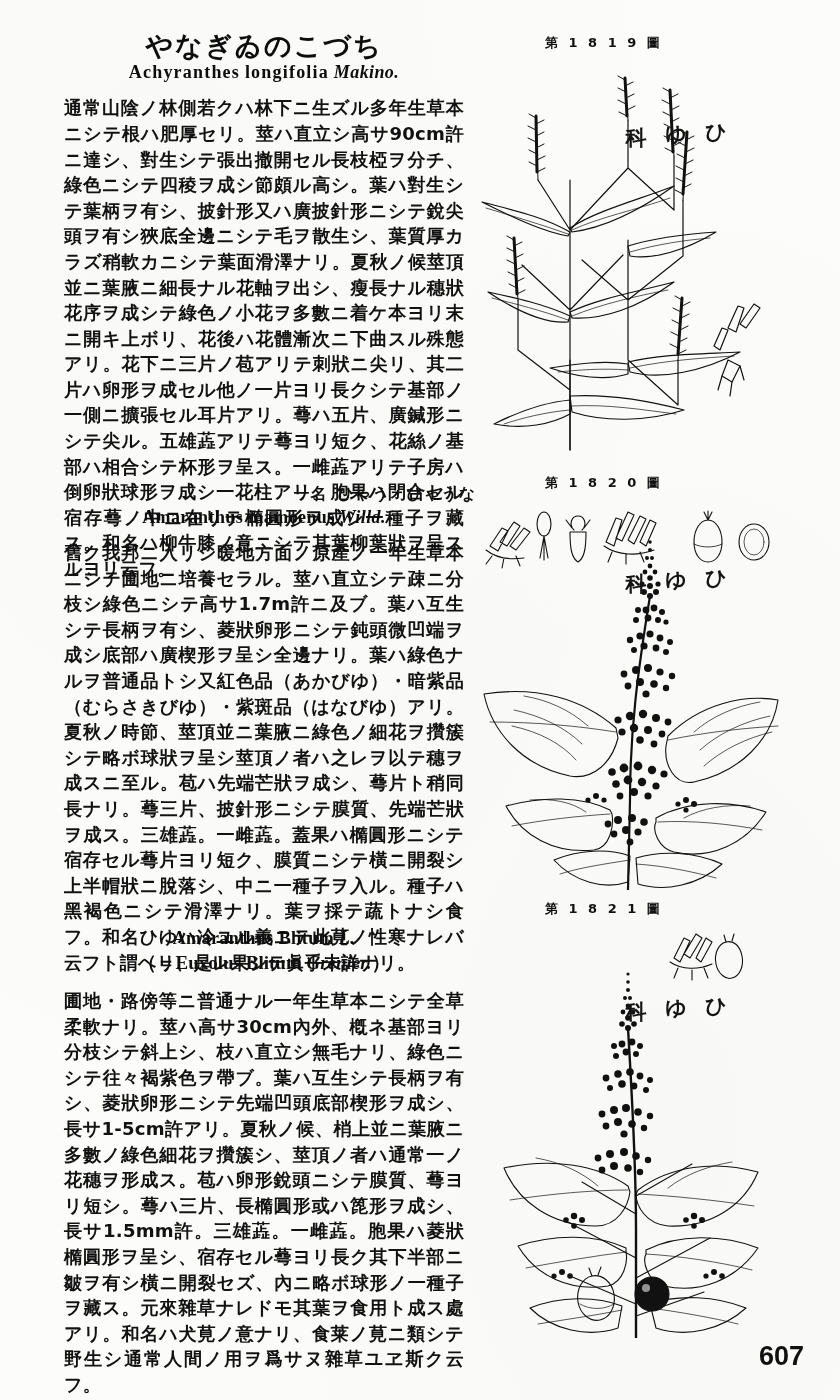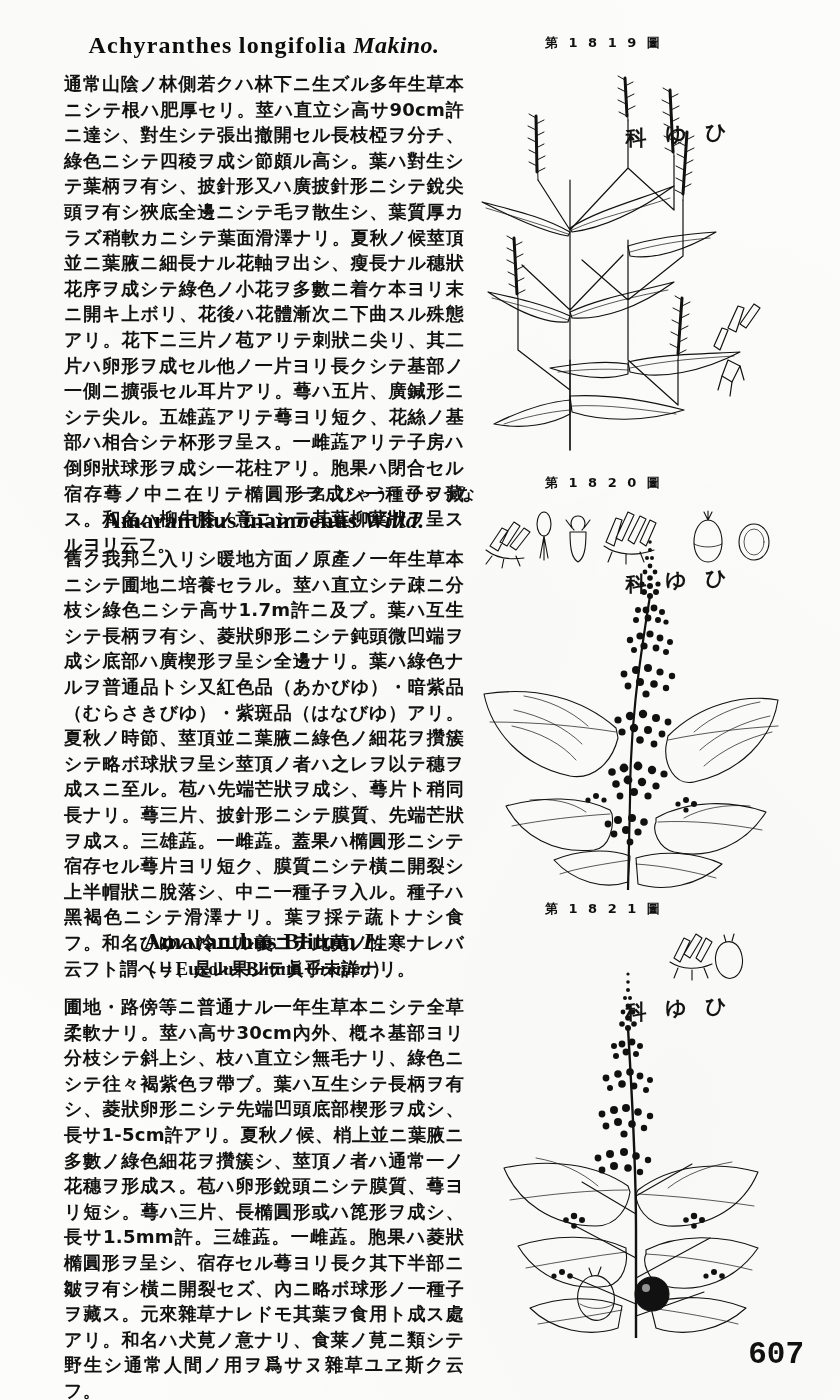--- a/index.html
+++ b/index.html
@@ -55,21 +55,21 @@
     font-family: "DejaVu Sans", "Liberation Sans", sans-serif;
     font-size: 16px;
     font-weight: bold;
     letter-spacing: 1px;
     margin: 1px 0 2px 0;
     color: #111;
   }
   .alias .lead { margin-right: 10px; }
   .latin {
     text-align: center;
-    font-size: 24px;
+    font-size: 18px;
     font-weight: bold;
     letter-spacing: 0.4px;
     margin: 0 0 1px 0;
     color: #0d0d0d;
     font-family: "Liberation Serif", "DejaVu Serif", serif;
   }
   .latin .auth { font-style: italic; }
   .latin .sp { letter-spacing: 1.2px; }
   .synonym {
     text-align: center;
@@ -117,38 +117,39 @@
     writing-mode: vertical-rl;
     text-orientation: upright;
     letter-spacing: 18px;
     color: #141414;
   }
 
   .pagenum {
     position: absolute;
     right: 36px;
     bottom: 28px;
-    font-family: Liberation Mono, monospace;
-    font-size: 31px;
+    font-family: Liberation Sans, sans-serif;
+    font-size: 27px;
     font-weight: bold;
     color: #111;
   }
 
   
   svg.bot { display:block; }
   svg.bot * { vector-effect: non-scaling-stroke; }
 </style>
 </head>
 <body>
 
 <div class="page">
 
   <div class="textcol">
 
     <div class="entry" style="top:32px;">
+      <div class="jp-title">やなぎゐのこづち</div>
       <div class="latin">
         <span class="sp">Achyranthes</span>
         <span class="sp">longifolia</span>
         <span class="auth">Makino.</span>
       </div>
       <p class="body-jp">通常山陰ノ林側若クハ林下ニ生ズル多年生草本ニシテ根ハ肥厚セリ。莖ハ直立シ高サ90cm許ニ達シ、對生シテ張出撤開セル長枝椏ヲ分チ、綠色ニシテ四稜ヲ成シ節頗ル高シ。葉ハ對生シテ葉柄ヲ有シ、披針形又ハ廣披針形ニシテ銳尖頭ヲ有シ狹底全邊ニシテ毛ヲ散生シ、葉質厚カラズ稍軟カニシテ葉面滑澤ナリ。夏秋ノ候莖頂並ニ葉腋ニ細長ナル花軸ヲ出シ、瘦長ナル穗狀花序ヲ成シテ綠色ノ小花ヲ多數ニ着ケ本ヨリ末ニ開キ上ボリ、花後ハ花體漸次ニ下曲スル殊態アリ。花下ニ三片ノ苞アリテ刺狀ニ尖リ、其二片ハ卵形ヲ成セル他ノ一片ヨリ長クシテ基部ノ一側ニ擴張セル耳片アリ。蕚ハ五片、廣鍼形ニシテ尖ル。五雄蕋アリテ蕚ヨリ短ク、花絲ノ基部ハ相合シテ杯形ヲ呈ス。一雌蕋アリテ子房ハ倒卵狀球形ヲ成シ一花柱アリ。胞果ハ閉合セル宿存蕚ノ中ニ在リテ橢圓形ヲ成シ一種子ヲ藏ス。和名ハ柳牛膝ノ意ニシテ其葉柳葉狀ヲ呈スルヨリ云フ。</p>
     </div>
 
     <div class="entry" style="top:483px;">
       <div class="alias">

